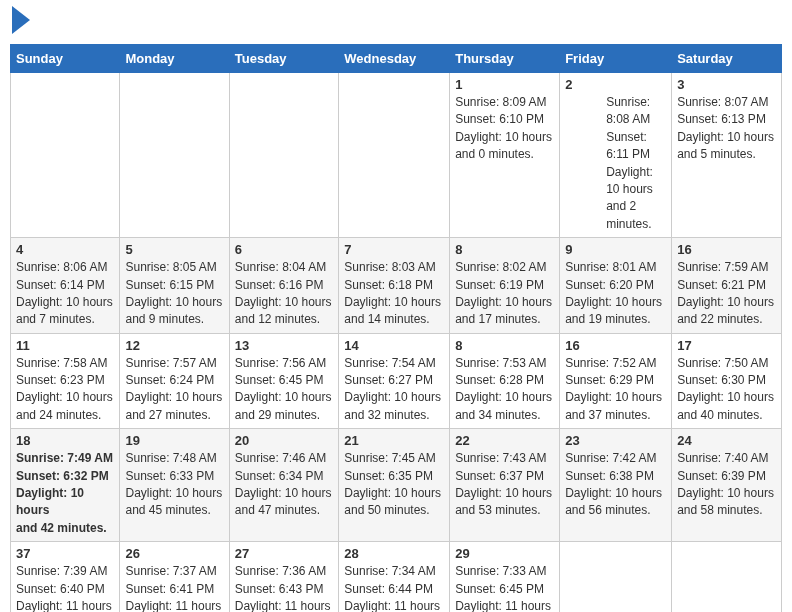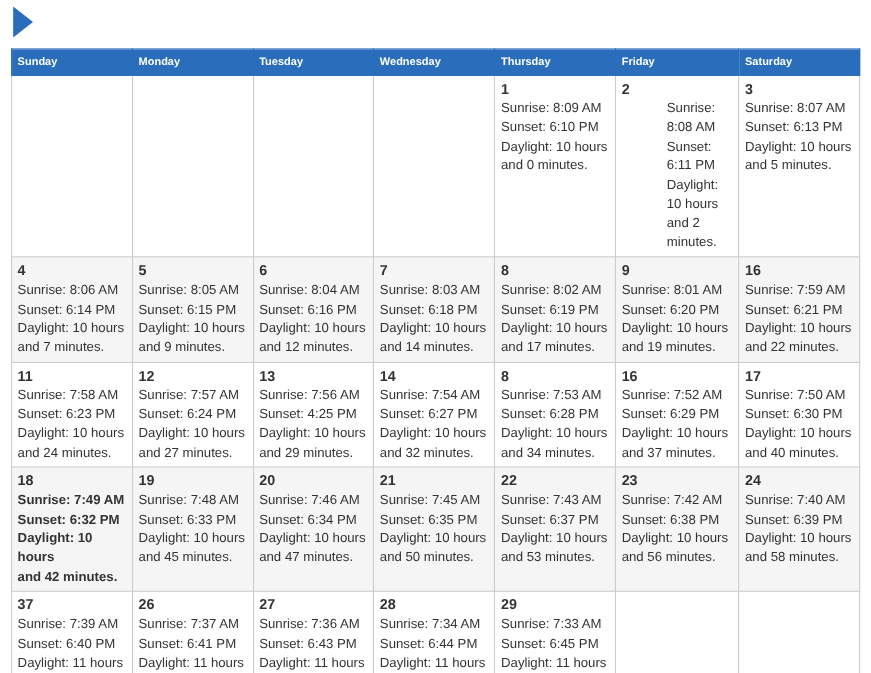--- a/index.html
+++ b/index.html
@@ -52,21 +52,21 @@
     table {
       width: 100%;
       border-collapse: collapse;
       font-size: 11px;
     }
     thead tr th {
       background-color: #2a6ebb;
       color: #fff;
       text-align: left;
       padding: 6px 5px;
-      font-size: 10px;
+      font-size: 13px;
       font-weight: bold;
       border: 1px solid #2a6ebb;
     }
     tbody tr td {
       border: 1px solid #ccc;
       vertical-align: top;
       padding: 4px 5px;
       width: 113px;
       height: 80px;
     }
@@ -210,21 +210,21 @@
         <td>
           <div class="day-num">12</div>
           <div class="day-info" style="white-space: pre-line;">Sunrise: 7:57 AM
 Sunset: 6:24 PM
 Daylight: 10 hours
 and 27 minutes.</div>
         </td>
         <td>
           <div class="day-num">13</div>
           <div class="day-info" style="white-space: pre-line;">Sunrise: 7:56 AM
-Sunset: 4:25 PM
+Sunset: 6:45 PM
 Daylight: 10 hours
 and 29 minutes.</div>
         </td>
         <td>
           <div class="day-num">14</div>
           <div class="day-info" style="white-space: pre-line;">Sunrise: 7:54 AM
 Sunset: 6:27 PM
 Daylight: 10 hours
 and 32 minutes.</div>
         </td>

